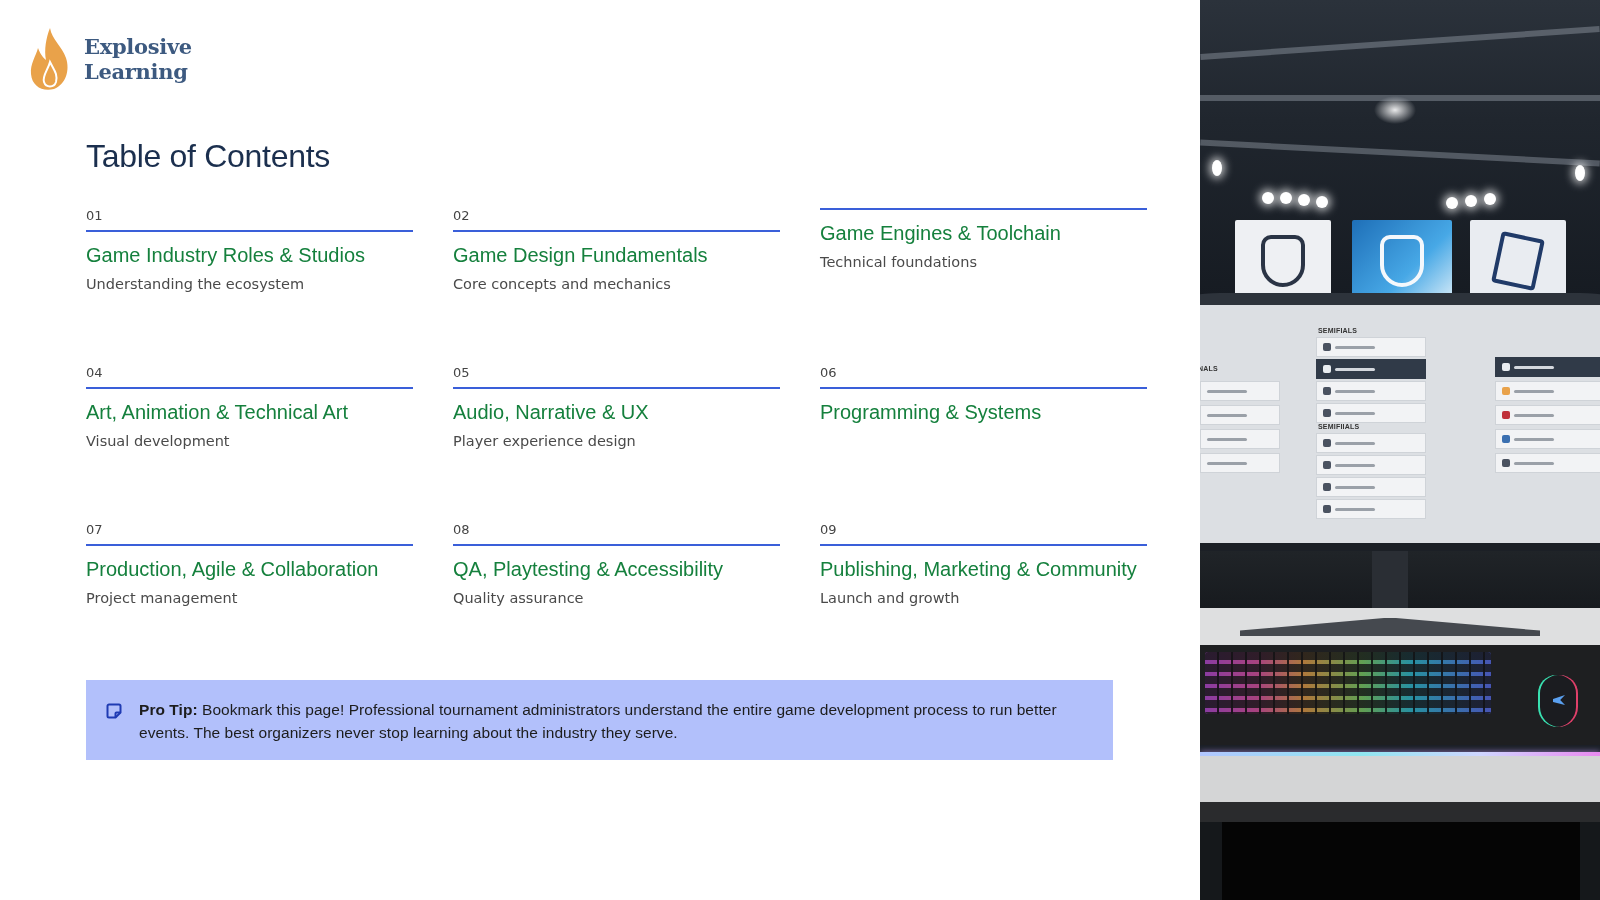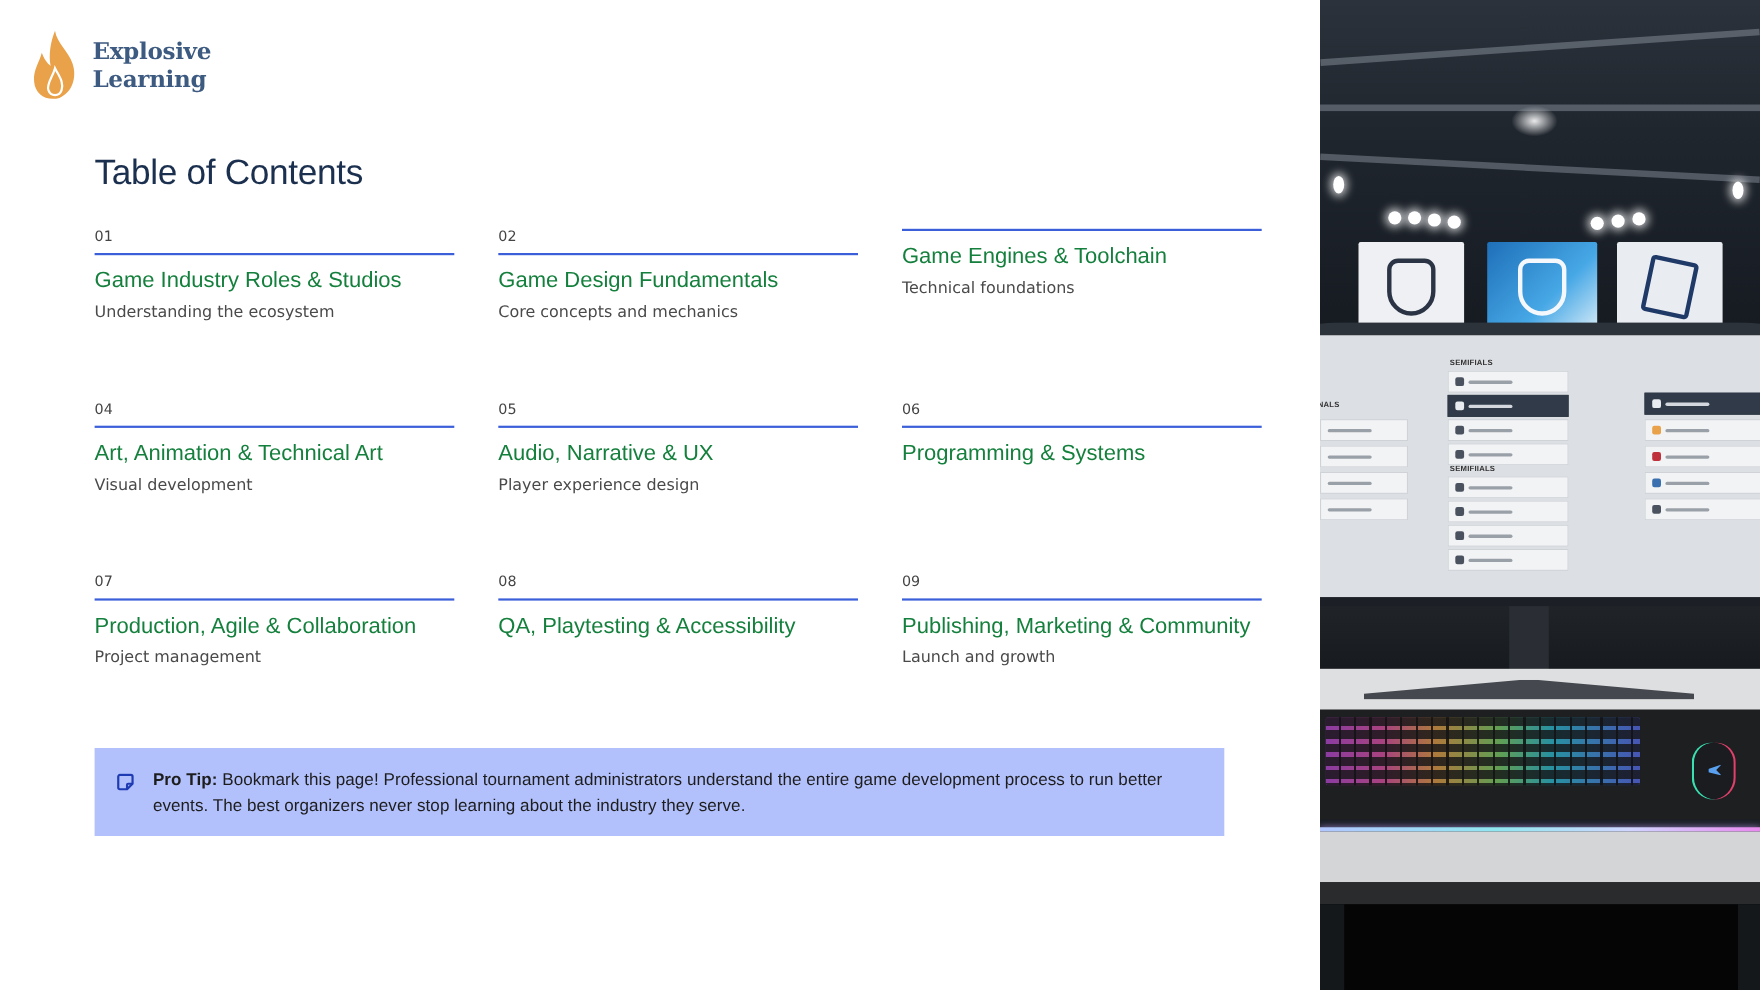--- a/index.html
+++ b/index.html
@@ -131,20 +131,21 @@
   <div class="toc-item">
     <div class="toc-num">07</div>
     <div class="toc-rule"></div>
     <div class="toc-title">Production, Agile &amp; Collaboration</div>
     <div class="toc-sub">Project management</div>
   </div>
   <div class="toc-item">
     <div class="toc-num">08</div>
     <div class="toc-rule"></div>
     <div class="toc-title">QA, Playtesting &amp; Accessibility</div>
+    <div class="toc-sub">Quality assurance</div>
   </div>
   <div class="toc-item">
     <div class="toc-num">09</div>
     <div class="toc-rule"></div>
     <div class="toc-title">Publishing, Marketing &amp; Community</div>
     <div class="toc-sub">Launch and growth</div>
   </div>
 </div>
 
 <div class="tip">

